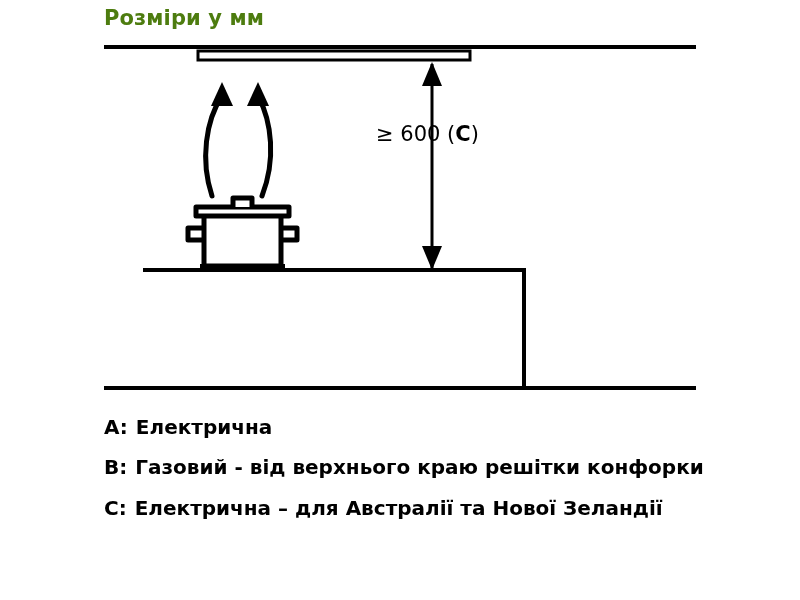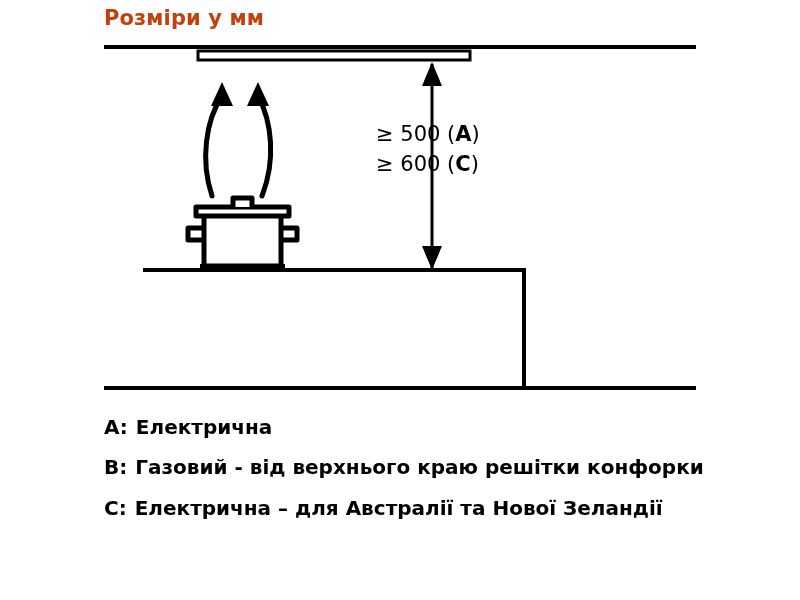--- a/index.html
+++ b/index.html
@@ -22,21 +22,21 @@
   }
 
   
   .title {
     position: absolute;
     left: 104px;
     top: 6px;
     font-size: 21px;
     font-weight: 600;
     letter-spacing: 0.1px;
-    color: #c2410c;
+    color: #4d7c0f;
     white-space: nowrap;
   }
 
   
   .diagram {
     position: absolute;
     left: 0;
     top: 0;
     width: 800px;
     height: 400px;
@@ -125,21 +125,20 @@
 
       <line x1="432" y1="64" x2="432" y2="268" stroke="#000" stroke-width="3"></line>
       <g fill="#000">
         <polygon points="432,62 442,86 422,86"></polygon>
         <polygon points="432,270 442,246 422,246"></polygon>
       </g>
 
     </svg>
 
     <div class="dim-labels">
-      <span class="dim-line">≥ 500 (<span class="bold">A</span>)</span>
       <span class="dim-line">≥ 600 (<span class="bold">C</span>)</span>
     </div>
   </div>
 
   <div class="legend">
     <div class="legend-row">
       <span class="legend-key">A:</span>
       <span class="legend-text">Електрична</span>
     </div>
     <div class="legend-row">

